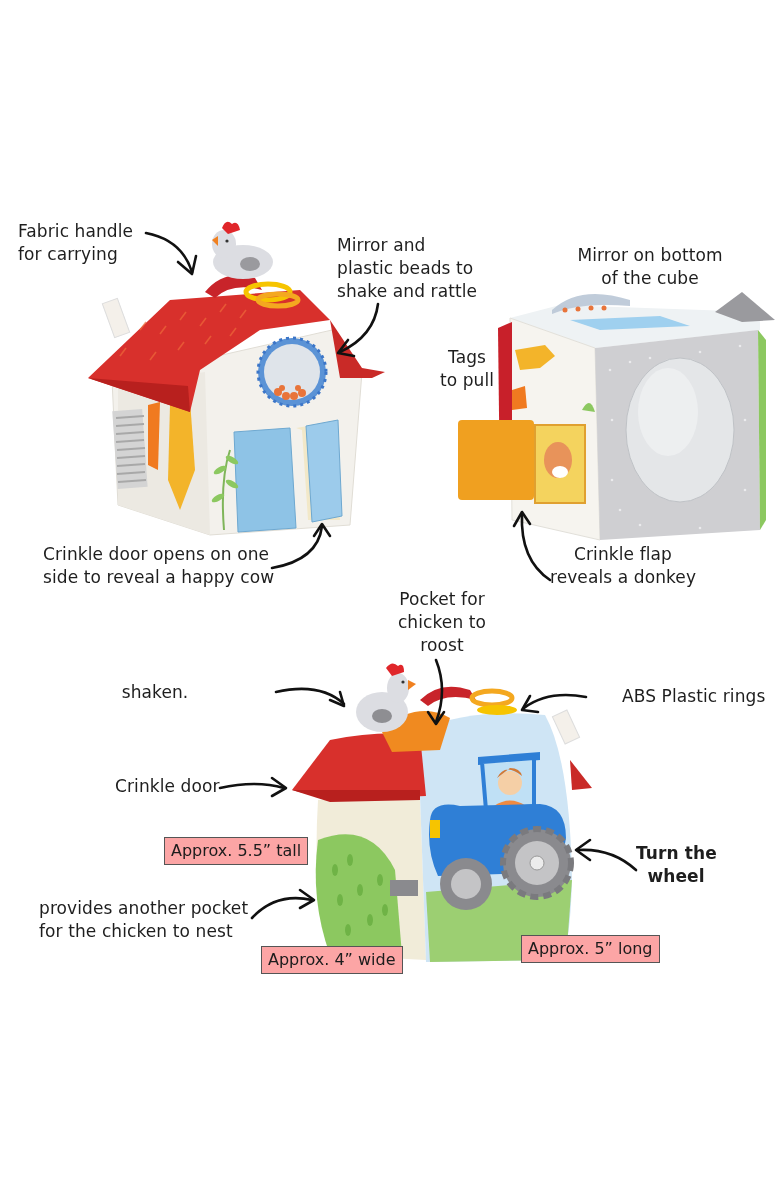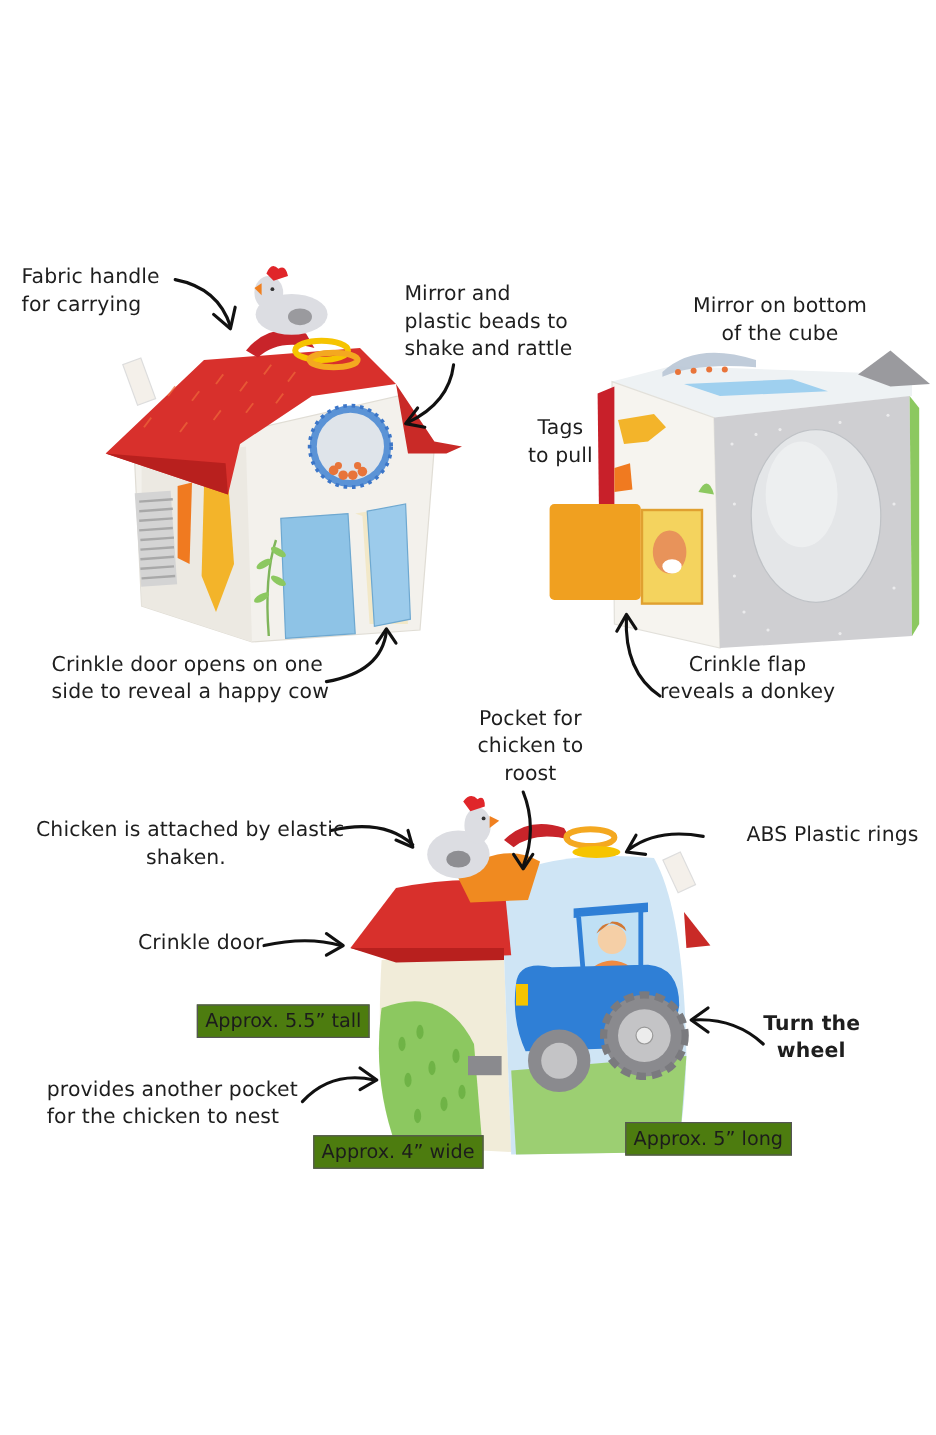--- a/index.html
+++ b/index.html
@@ -1,19 +1,19 @@
 <!DOCTYPE html>
 <html><head>
 <meta charset="utf-8">
 <style>
   html,body{margin:0;padding:0;background:#ffffff;}
   body{width:780px;height:1196px;position:relative;overflow:hidden;font-family:"DejaVu Sans",sans-serif;color:#1c1c1c;}
   .lbl{position:absolute;font-size:17px;line-height:23px;letter-spacing:0.1px;color:#1e1e1e;white-space:nowrap;}
   .c{text-align:center;}
-  .box{position:absolute;border:1.5px solid #555;padding:3px 6px;font-size:16px;line-height:20px;background:#4d7c0f;white-space:nowrap;}
+  .box{position:absolute;border:1.5px solid #555;padding:3px 6px;font-size:16px;line-height:20px;background:#fca5a5;white-space:nowrap;}
   svg.layer{position:absolute;left:0;top:0;}
 </style>
 </head>
 <body>
 
 <svg class="layer" width="780" height="1196" viewBox="0 0 780 1196">
 
   <g>
 
     <path d="M112 380 L332 330 L362 372 L350 525 L210 535 L118 505 Z" fill="#f3f1ec" stroke="#e0ddd5"></path>
@@ -278,21 +278,20 @@
   <div>reveals a donkey</div>
 </div>
 
 <div class="lbl c" style="left:390px;top:588px;width:104px;">
   <div>Pocket for</div>
   <div>chicken to</div>
   <div>roost</div>
 </div>
 
 <div class="lbl c" style="left:30px;top:681px;width:250px;">
-  <div>Chicken is attached by elastic</div>
   <div>shaken.</div>
 </div>
 
 <div class="lbl" style="left:590px;top:685px;margin-left:32px;">ABS Plastic rings</div>
 
 <div class="lbl" style="left:115px;top:775px;">Crinkle door</div>
 
 <div class="lbl c" style="left:636px;top:842px;width:80px;font-weight:bold;">
   <div>Turn the</div>
   <div>wheel</div>

